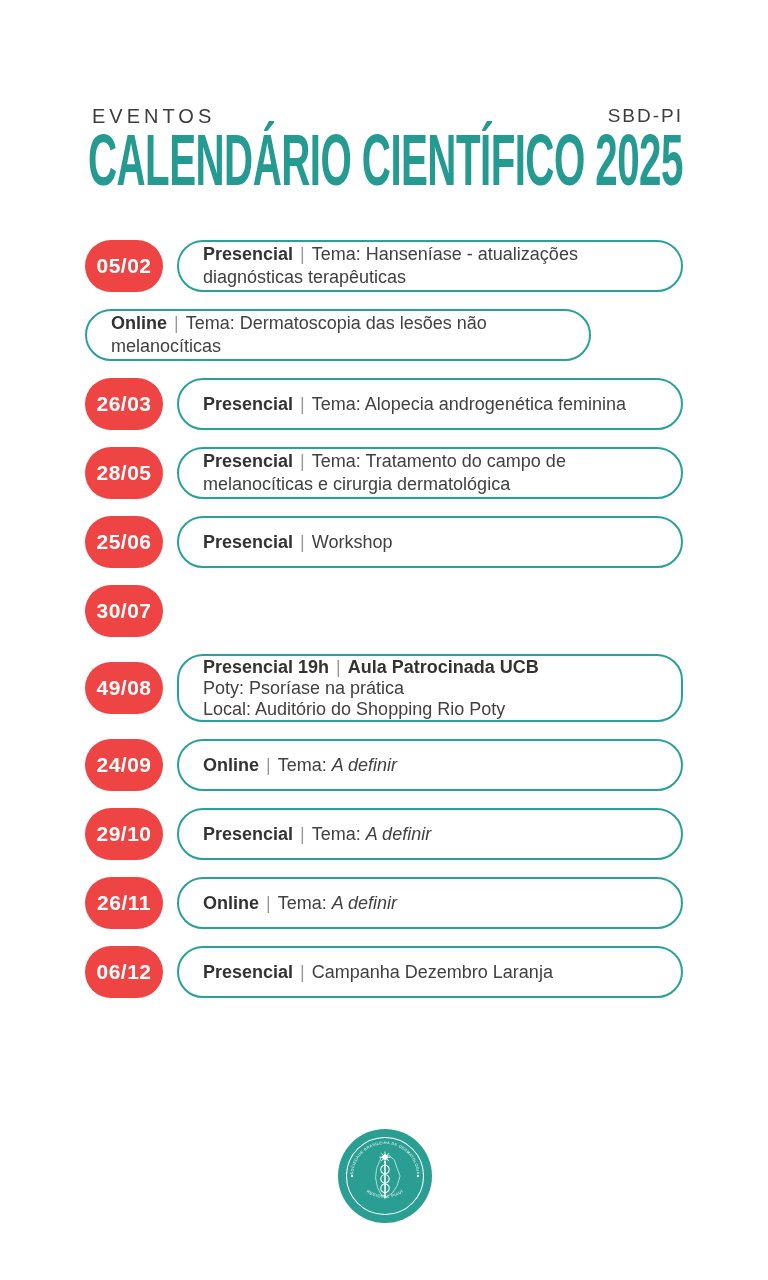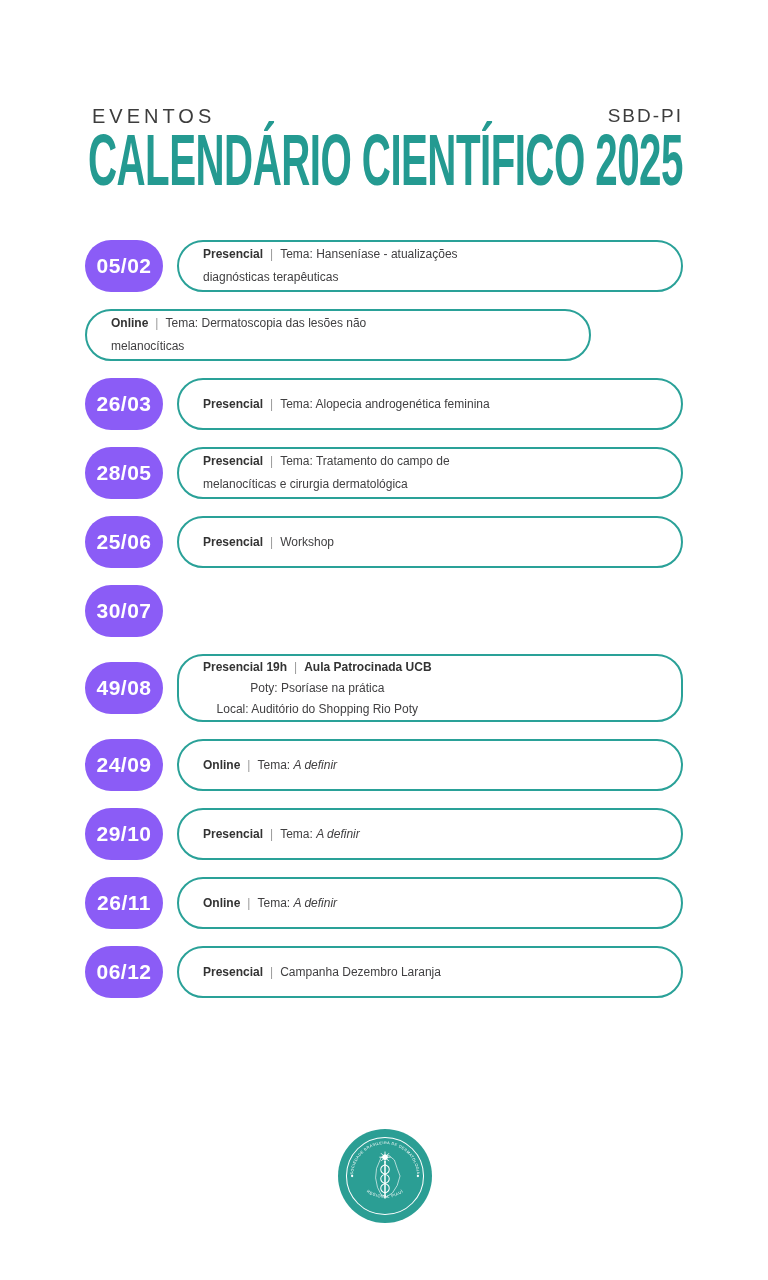--- a/index.html
+++ b/index.html
@@ -24,35 +24,35 @@
     transform:scaleX(0.56);transform-origin:left top;
   }
   
   .rows{
     position:absolute;left:85px;top:240px;width:598px;
     display:flex;flex-direction:column;gap:17px;
   }
   .row{display:flex;align-items:center;min-height:52px;}
   .pill{
     width:78px;height:52px;flex:0 0 78px;margin-right:14px;
-    background:#8b5cf6;border-radius:26px;
+    background:#ef4444;border-radius:26px;
     display:flex;align-items:center;justify-content:center;
     color:#ffffff;font-weight:700;font-size:21px;letter-spacing:0.5px;
   }
   .card{
     width:506px;height:52px;box-sizing:border-box;
     border:2px solid #2AA198;border-radius:26px;background:#ffffff;
     display:flex;align-items:center;
     padding:0 20px 0 24px;
   }
   .card.tall{height:68px;}
   .card p{
-    margin:0;font-size:12px;line-height:23px;color:#414042;white-space:nowrap;
+    margin:0;font-size:18px;line-height:23px;color:#414042;white-space:nowrap;
   }
-  .card.tall p{line-height:21px;text-align:center;}
+  .card.tall p{line-height:21px;}
   .card .b{font-weight:700;color:#333333;}
   .card .i{font-style:italic;}
   .card .sep{color:#999999;margin:0 7px;font-weight:400;}
   
   .logo{position:absolute;left:338px;top:1129px;width:94px;height:94px;}
 </style>
 </head>
 <body>
 
 <div class="kicker">EVENTOS</div>

